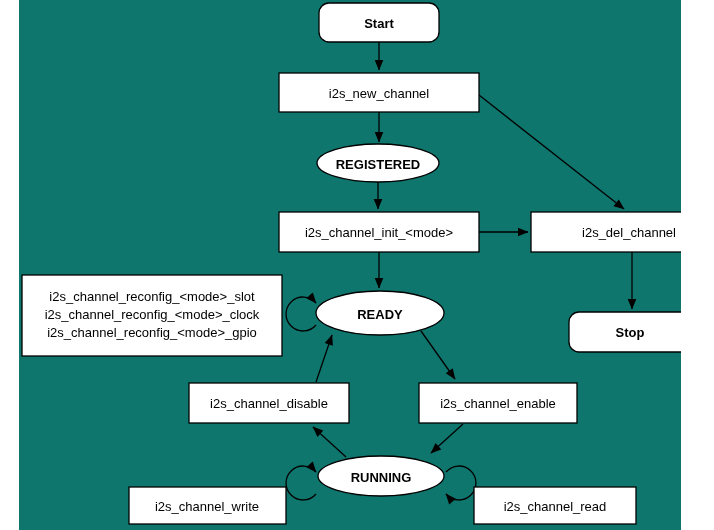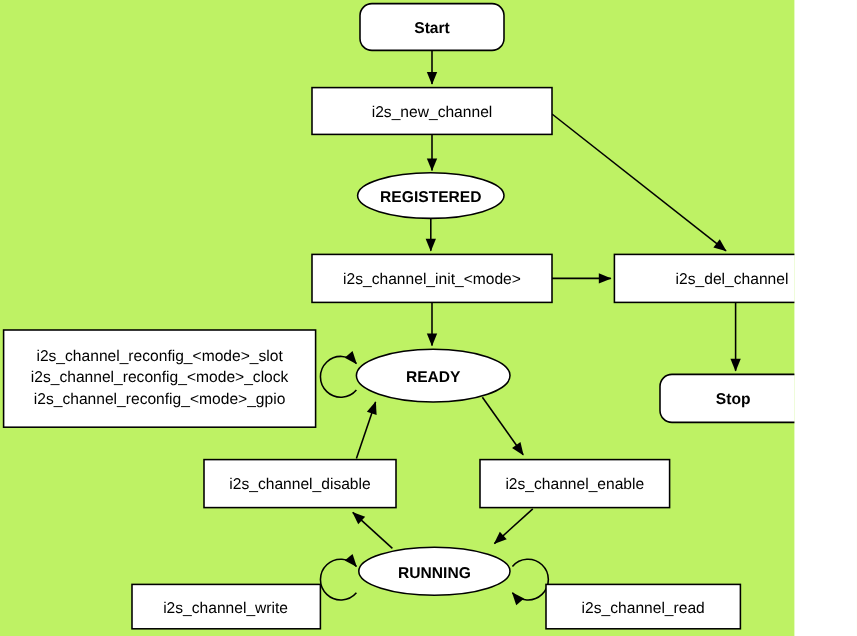--- a/index.html
+++ b/index.html
@@ -5,22 +5,23 @@
   html, body {
     margin: 0;
     padding: 0;
     background: #ffffff;
     font-family: "Liberation Sans", sans-serif;
   }
   .canvas {
     position: relative;
     width: 662px;
     height: 530px;
-    background: #bef264;
+    background: #0f766e;
     overflow: hidden;
+    margin-left: 19px;
   }
   svg text {
     font-family: "Liberation Sans", sans-serif;
     font-size: 13px;
     fill: #000000;
   }
   svg text.bold { font-weight: bold; }
   .node-shape {
     fill: #ffffff;
     stroke: #000000;

